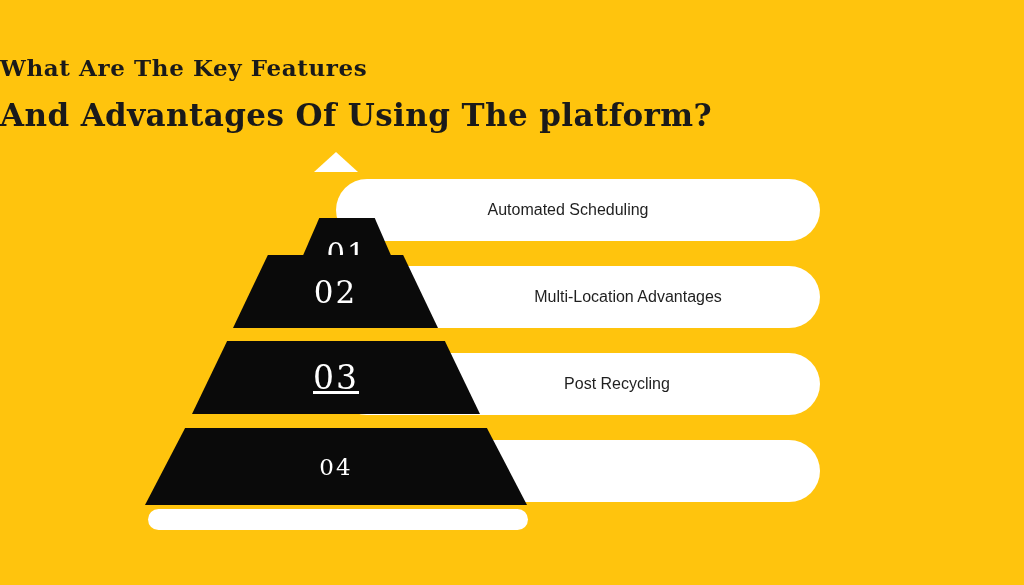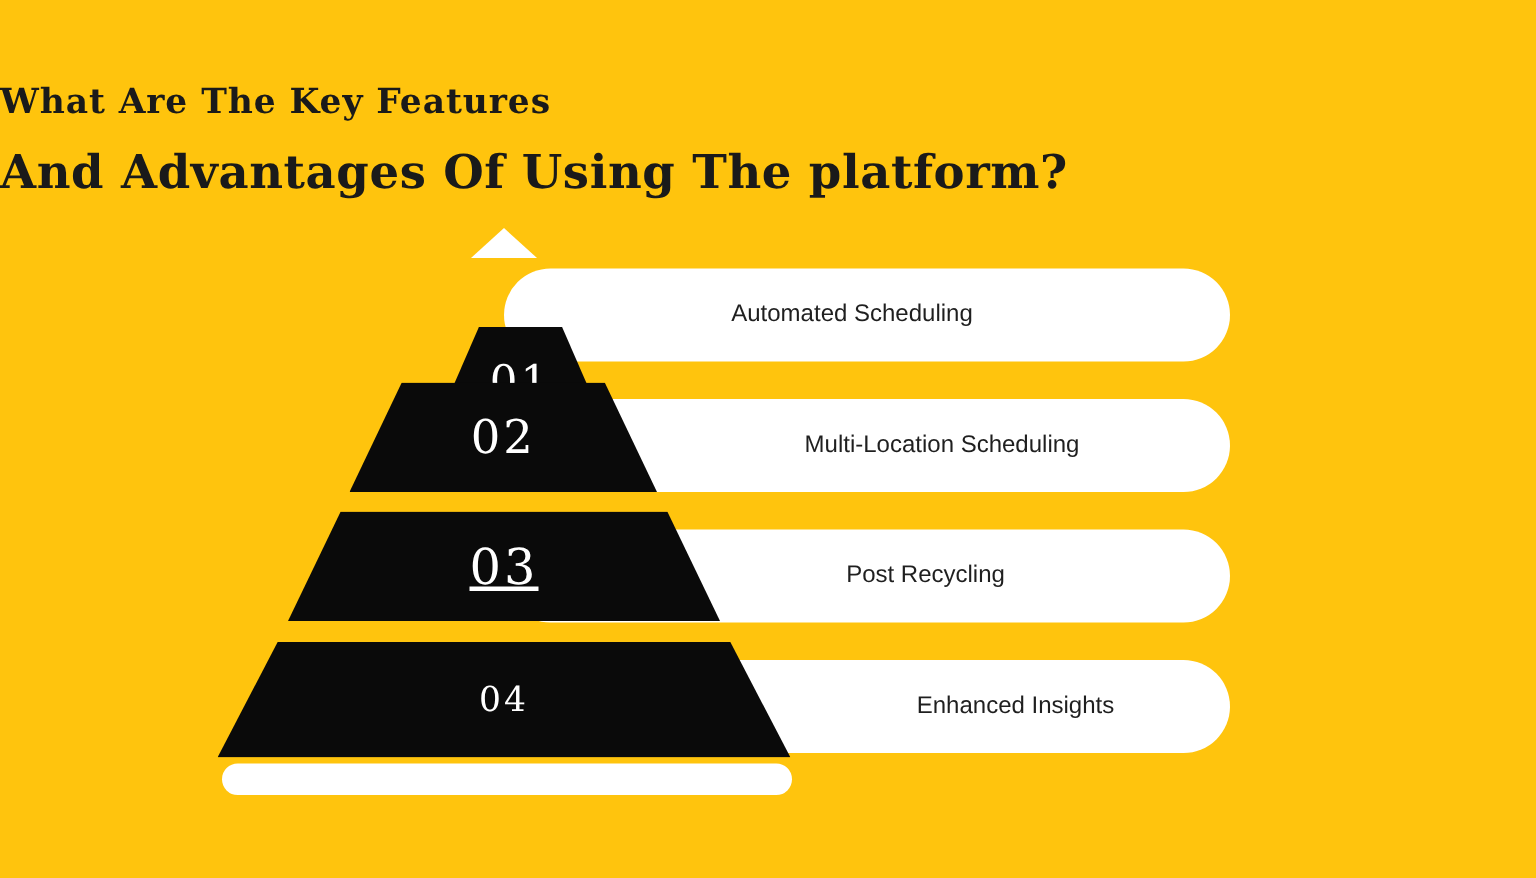--- a/index.html
+++ b/index.html
@@ -99,23 +99,22 @@
     <div class="title-line1">What Are The Key Features</div>
     <div class="title-line2">And Advantages Of Using The platform?</div>
   </div>
 
   <div class="bar bar-1"></div>
   <div class="bar bar-2"></div>
   <div class="bar bar-3"></div>
   <div class="bar bar-4"></div>
 
   <div class="bar-label label-1">Automated Scheduling</div>
-  <div class="bar-label label-2">Multi-Location Scheduling</div>
+  <div class="bar-label label-2">Multi-Location Advantages</div>
   <div class="bar-label label-3">Post Recycling</div>
-  <div class="bar-label label-4">Enhanced Insights</div>
 
   <div class="tip"></div>
 
   <div class="segment seg-1">
     <span class="seg-number num-1">01</span>
   </div>
   <div class="segment seg-2">
     <span class="seg-number num-2">02</span>
   </div>
   <div class="segment seg-3">

